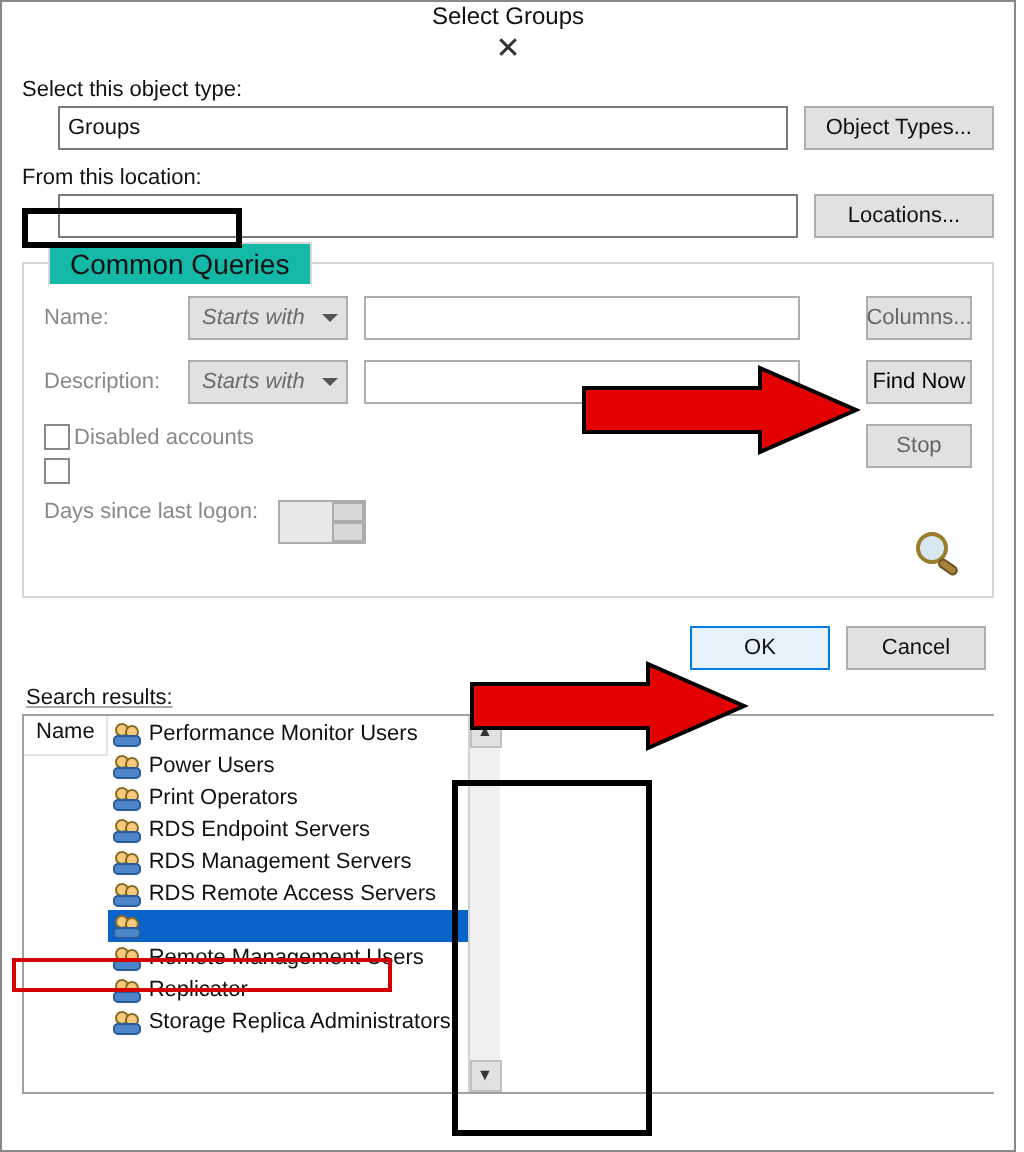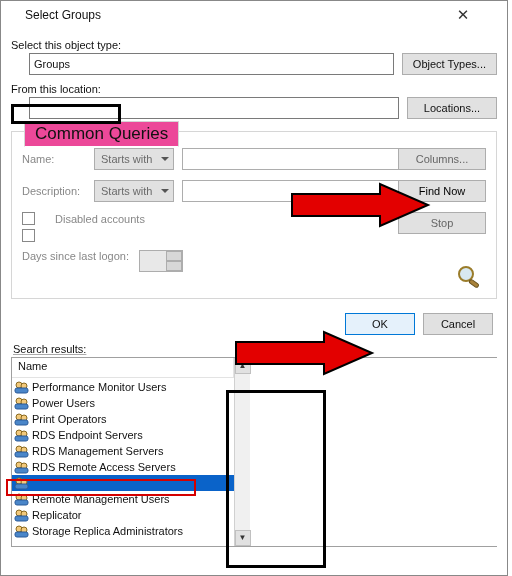--- a/index.html
+++ b/index.html
@@ -19,22 +19,23 @@
     height: 576px;
     border: 1px solid #888;
     background: #fff;
     position: relative;
   }
   .titlebar {
     height: 28px;
     display: flex;
     align-items: center;
     justify-content: space-between;
-    padding: 0 24px;
+    padding: 0 8px;
     font-size: 12px;
+    flex-direction: column;
   }
   .titlebar .title { }
   .close-btn {
     width: 40px;
     height: 28px;
     display: flex;
     align-items: center;
     justify-content: center;
     font-size: 15px;
     cursor: pointer;
@@ -71,25 +72,25 @@
   .cq-frame {
     border: 1px solid #d6d6d6;
     margin-top: 12px;
     position: relative;
     padding: 16px 10px 10px 10px;
   }
   .tab {
     position: absolute;
     top: -11px;
     left: 12px;
-    background: #ec4899;
+    background: #14b8a6;
     border: 1px solid #d6d6d6;
     border-bottom: 1px solid #fff;
     padding: 2px 10px;
-    font-size: 17px;
+    font-size: 14px;
     text-align: right;
   }
   .cq-grid {
     display: flex;
     gap: 10px;
   }
   .cq-left {
     flex: 1;
   }
   .cq-right {
@@ -113,55 +114,56 @@
     width: 80px;
     height: 22px;
     border: 1px solid #adadad;
     background: #e1e1e1;
     display: flex;
     align-items: center;
     justify-content: space-between;
     padding: 0 4px 0 6px;
     color: #6a6a6a;
     font-size: 11px;
+    font-style: italic;
   }
   .chev {
     width: 0; height: 0;
     border-left: 4px solid transparent;
     border-right: 4px solid transparent;
     border-top: 4px solid #555;
   }
   .finput {
     flex: 1;
     height: 22px;
     border: 1px solid #adadad;
     background: #fff;
   }
-  .chkrow { display: flex; align-items: center; gap: 20px; margin: 4px 0; color:#888;}
+  .chkrow { display: flex; align-items: center; gap: 2px; margin: 4px 0; color:#888;}
   .chk {
     width: 13px; height: 13px;
     border: 1px solid #888;
     background: #fff;
   }
   .daysrow { display: flex; gap: 10px; margin-top: 8px; color:#888;}
   .daysspin {
     width: 44px; height: 22px;
     border: 1px solid #adadad;
     background: #e8e8e8;
     display: flex; align-items: center; justify-content: flex-end;
   }
   .spinbtns {
     width: 16px; display:flex; flex-direction:column;
   }
   .spinbtns div{
     height:10px; border:1px solid #adadad; background:#d7d7d7; font-size:7px; text-align:center; line-height:8px; color:#555;
   }
   .sidebtn {
     height: 22px;
-    width: 88px;
+    width: 53px;
     background: #e1e1e1;
     border: 1px solid #adadad;
     font-size: 11px;
     display: inline-flex;
     align-items: center;
     justify-content: center;
     color:#666;
     cursor:pointer;
   }
   .magglass {
@@ -188,21 +190,21 @@
     display: flex;
     height: 20px;
     font-size: 11px;
     background: #fff;
     border-bottom: 1px solid #e3e3e3;
   }
   .colhdr {
     padding: 2px 6px;
     border-right: 1px solid #e3e3e3;
   }
-  .left-col { width: 222px; display:flex; flex-direction:column; }
+  .left-col { width: 222px; display:flex; flex-direction:row;text-align:center; }
   .right-col { flex:1; display:flex; flex-direction:column; border-left: 1px solid #eaeaea;}
   .sb { width:16px; background:#f0f0f0; border-left:1px solid #d0d0d0; display:flex; flex-direction:column; align-items:center; justify-content:space-between;}
   .sbbtn { width:16px;height:16px;background:#e1e1e1;border:1px solid #c0c0c0;font-size:8px;text-align:center;line-height:14px;color:#333;}
   .listbody {
     overflow: hidden;
     flex:1;
     padding-top: 1px;
   }
   .li {
     display:flex; align-items:center;

